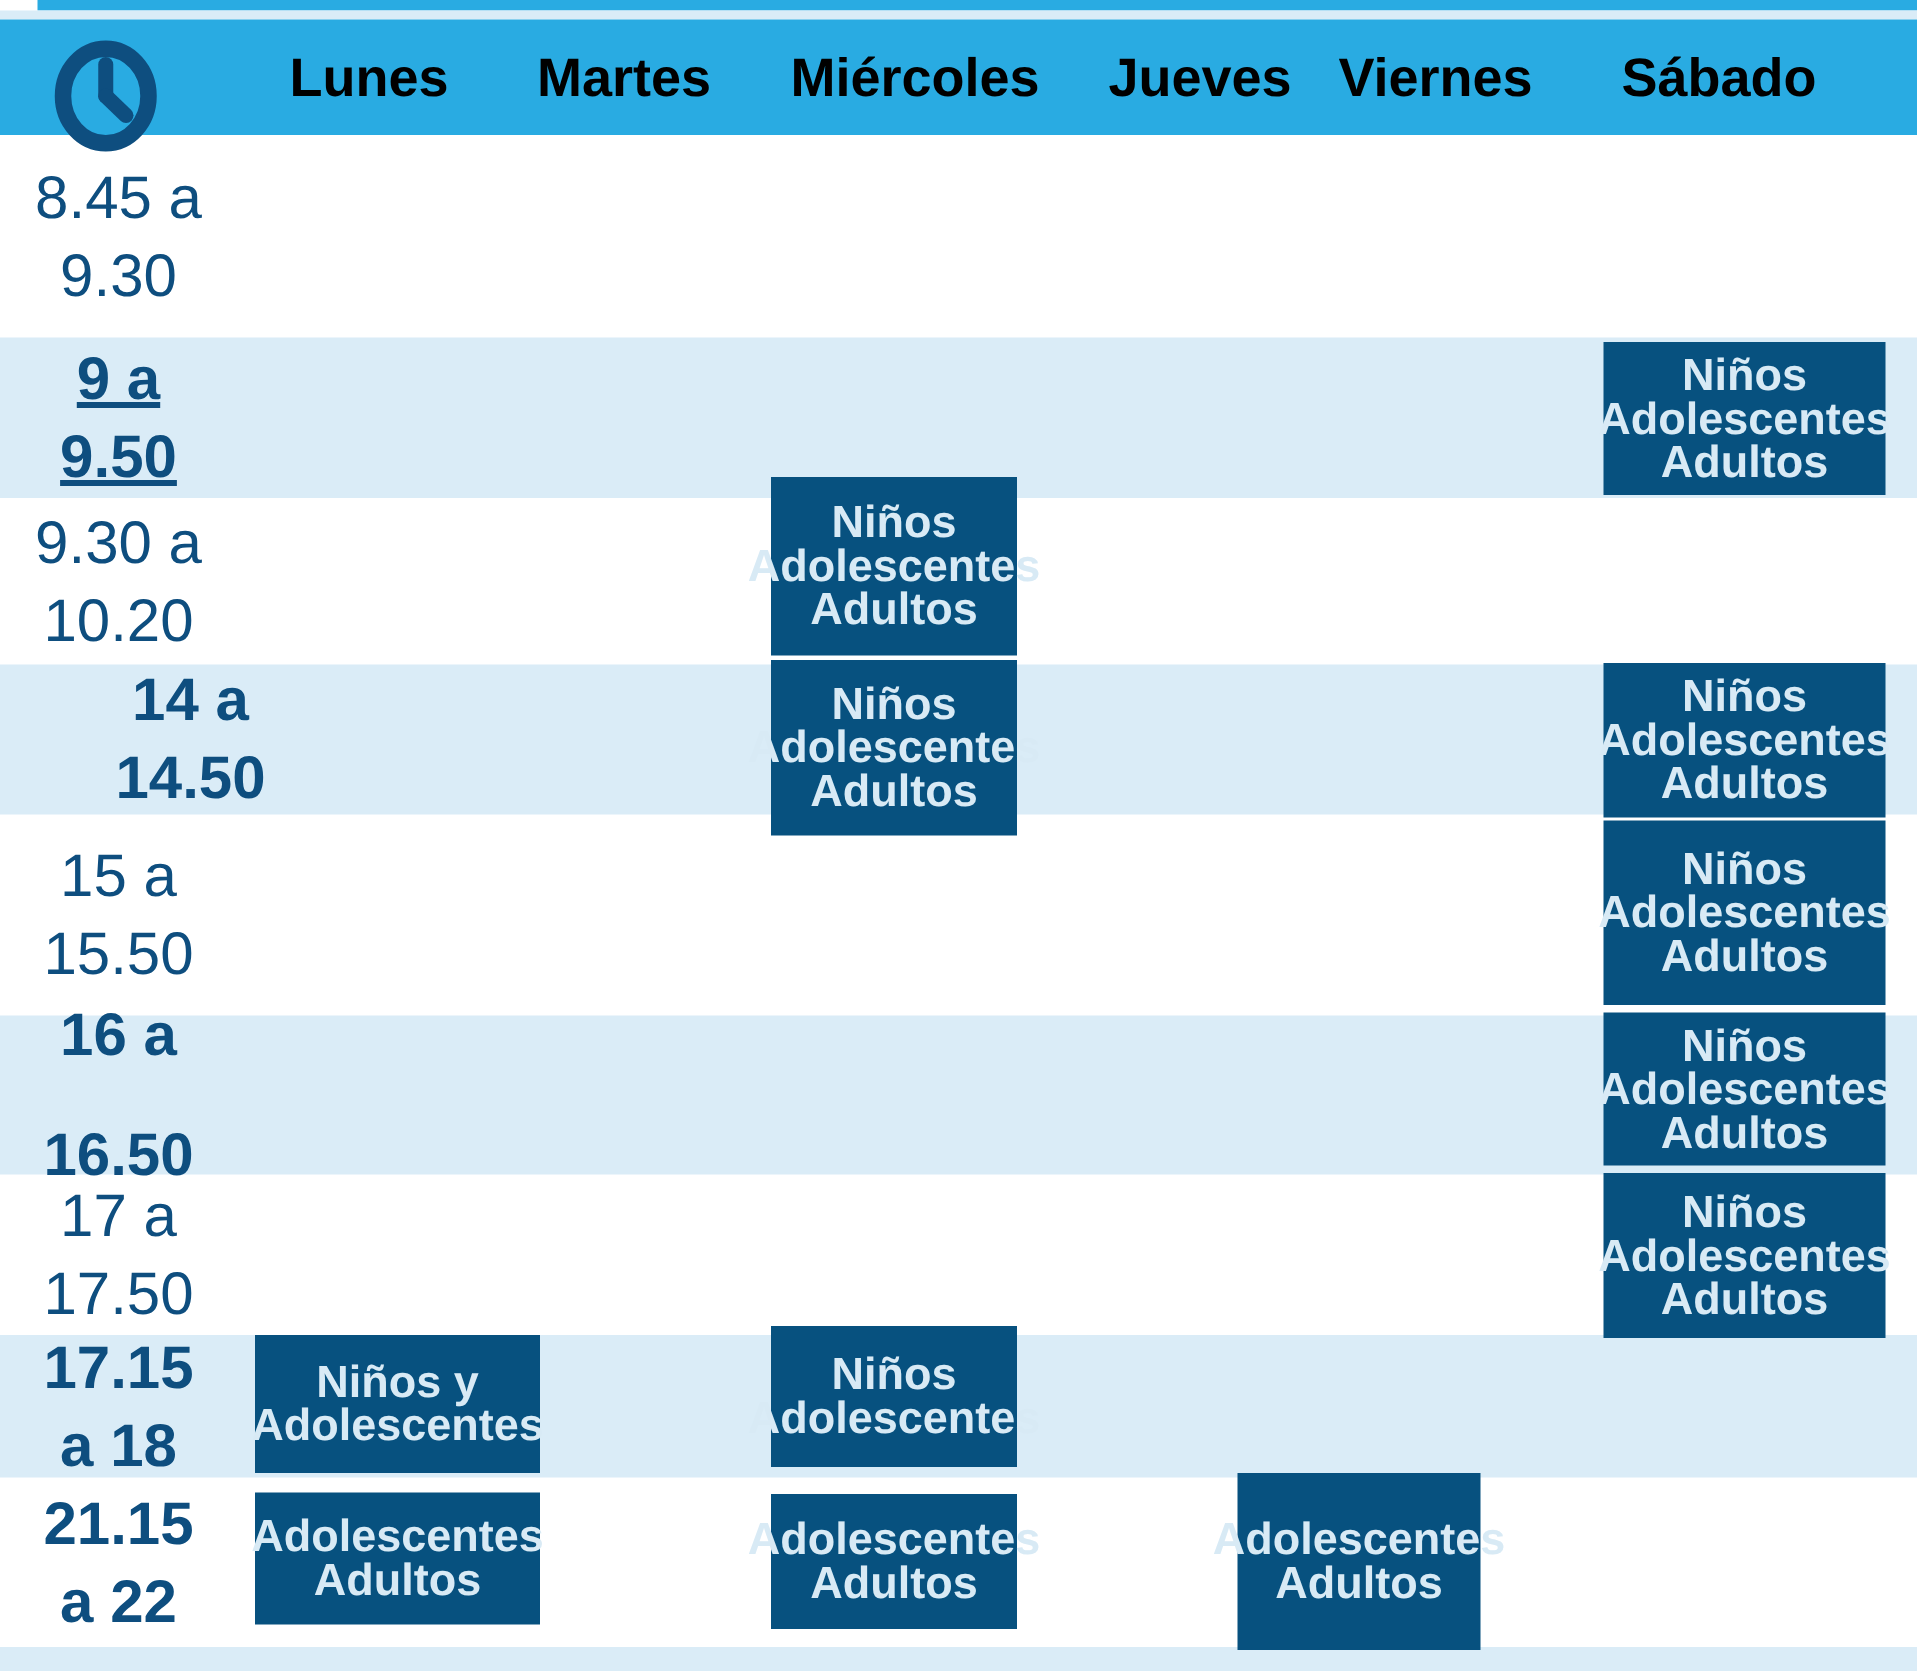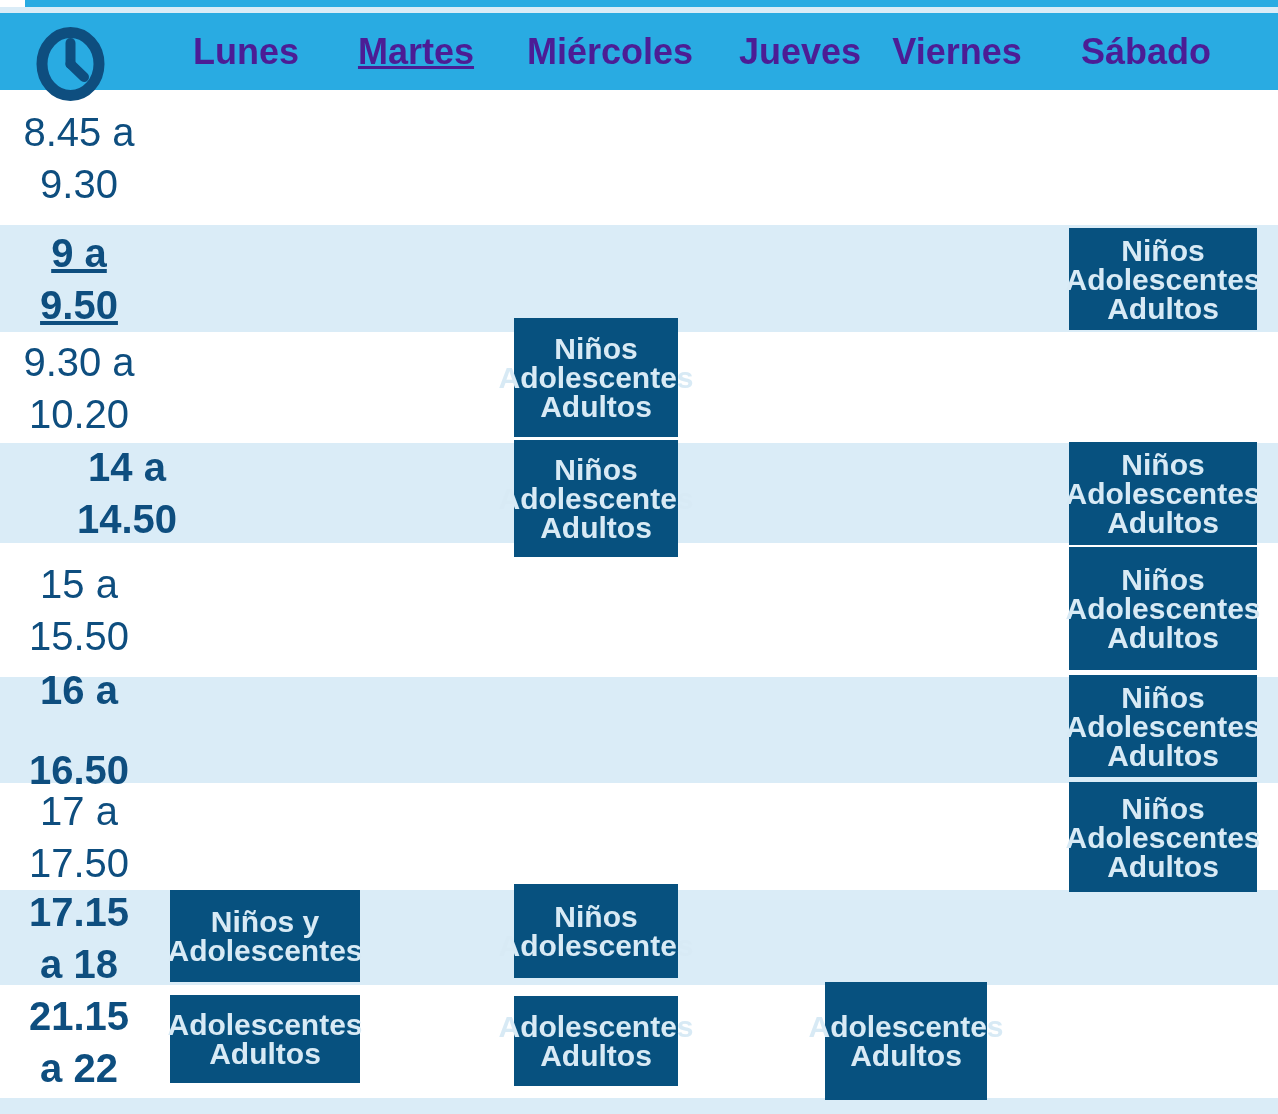--- a/index.html
+++ b/index.html
@@ -12,21 +12,21 @@
     font-family:"Liberation Sans", sans-serif;
   }
   
   .strip-top{position:absolute;left:0;top:0;width:100%;height:7px;background:#ffffff;}
   .strip-top-blue{position:absolute;left:25px;top:0;right:0;height:7px;background:#29ABE2;}
   .strip-light-top{position:absolute;left:0;top:7px;width:100%;height:6px;background:#DAECF7;}
   
   .header{position:absolute;left:0;top:13px;width:100%;height:77px;background:#29ABE2;}
   .day-label{
     position:absolute;top:50%;transform:translate(-50%,-50%);
-    color:#4c1d95;font-size:36px;font-weight:700;white-space:nowrap;
+    color:#000000;font-size:36px;font-weight:700;white-space:nowrap;
   }
   .clock{position:absolute;left:36px;top:26px;width:69px;height:76px;z-index:5;}
   
   .band{position:absolute;left:0;width:100%;background:#DAECF7;}
   
   .time-slot{
     position:absolute;left:0;width:158px;
     display:flex;flex-direction:column;justify-content:center;align-items:center;
     color:#0E4E7F;font-size:40px;line-height:52px;font-weight:500;
     text-align:center;
@@ -53,21 +53,21 @@
   <div class="strip-light-top"></div>
 
   <div class="band" style="top:225px;height:107px;"></div>
   <div class="band" style="top:443px;height:100px;"></div>
   <div class="band" style="top:677px;height:106px;"></div>
   <div class="band" style="top:890px;height:95px;"></div>
   <div class="strip-bottom"></div>
 
   <div class="header">
     <div class="day-label" style="left:246px;">Lunes</div>
-    <div class="day-label" style="left:416px;text-decoration:underline;">Martes</div>
+    <div class="day-label" style="left:416px;">Martes</div>
     <div class="day-label" style="left:610px;">Miércoles</div>
     <div class="day-label" style="left:800px;">Jueves</div>
     <div class="day-label" style="left:957px;">Viernes</div>
     <div class="day-label" style="left:1146px;">Sábado</div>
   </div>
 
   <svg class="clock" viewBox="0 0 69 76">
     <ellipse cx="34.5" cy="38" rx="28.5" ry="31.5" fill="none" stroke="#0E4E7F" stroke-width="11"></ellipse>
     <path d="M34.5 38 L34.5 17" fill="none" stroke="#0E4E7F" stroke-width="10" stroke-linecap="round"></path>
     <path d="M34.5 38 L48 51" fill="none" stroke="#0E4E7F" stroke-width="10" stroke-linecap="round"></path>

